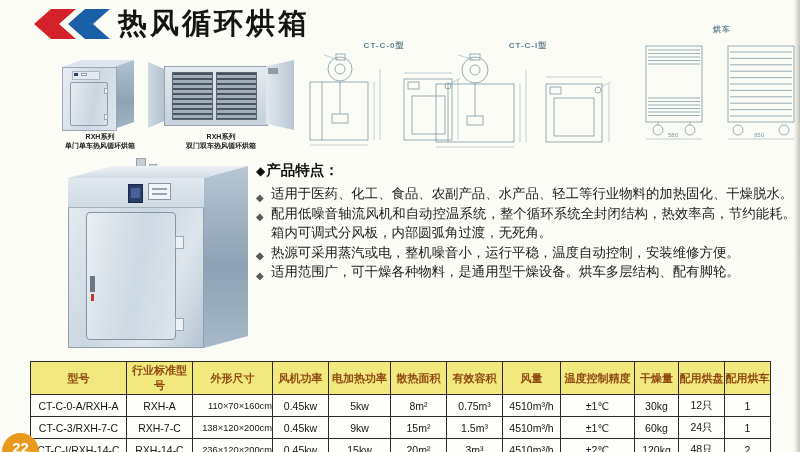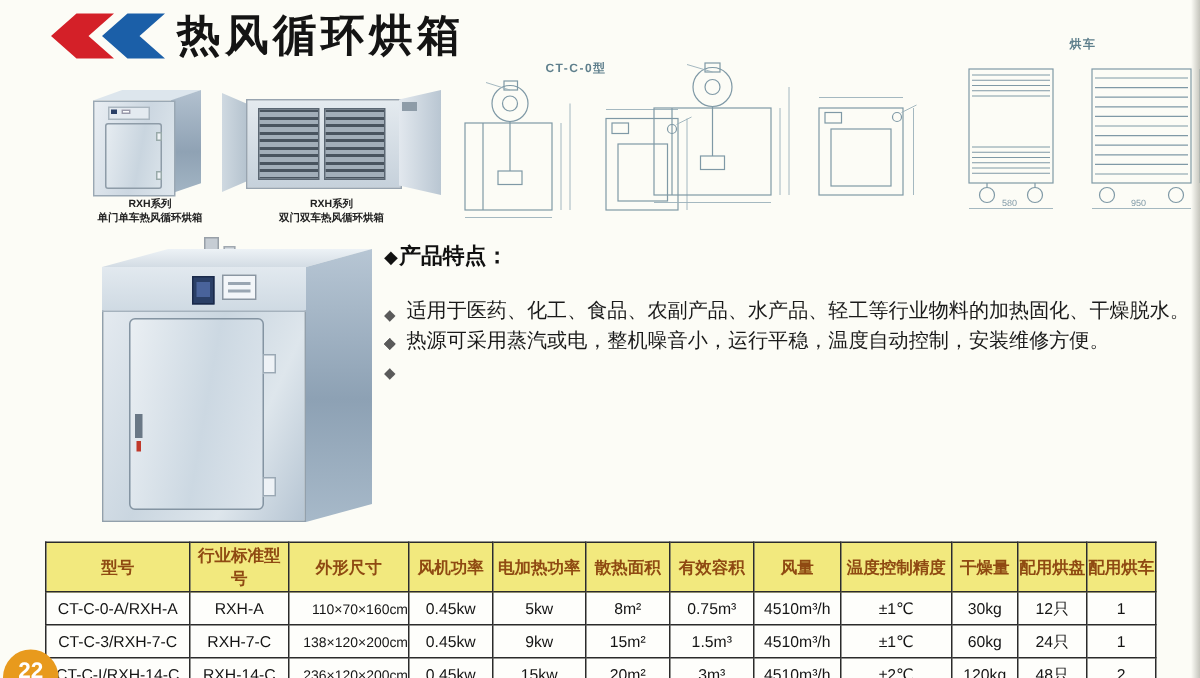--- a/index.html
+++ b/index.html
@@ -84,21 +84,21 @@
   .bp-screen2 i{position:absolute;left:3px;top:4px;width:15px;height:2px;background:#9aa6b2;display:block;}
   .bp-screen2 i+i{top:9px;}
   .bp-door{left:30px;top:54px;width:90px;height:128px;border:1px solid #8494a2;border-radius:4px;box-sizing:border-box;
     background:linear-gradient(100deg,#eaeff3,#ccd8e2 55%,#dde5ec);}
   .bp-hinge{width:9px;height:13px;background:#eef2f6;border:1px solid #9aa8b4;box-sizing:border-box;}
   .bp-latch{left:34px;top:118px;width:5px;height:16px;background:#6a7886;}
   .bp-latch-red{left:35px;top:136px;width:3px;height:7px;background:#c0392b;}
 
   
   .features{left:256px;top:161px;width:540px;}
-  .f-head{font-size:14.5px;font-weight:bold;margin-bottom:17px;}
+  .f-head{font-size:14.5px;font-weight:bold;margin-bottom:4px;}
   .f-head .mk{font-size:12px;margin-right:1px;}
   .f-list{list-style:none;margin:0;padding:0;}
   .f-list li{position:relative;padding-left:15px;font-size:13.4px;line-height:19.5px;
     text-align:justify;color:#1a1a1a;}
   .f-list .mk{position:absolute;left:0;top:3.5px;font-size:10px;color:#5a5a5a;}
 
   
   .spec{left:30px;top:361px;width:740px;border-collapse:collapse;table-layout:fixed;}
   .spec th{background:#f2e97e;color:#8f4a12;font-size:11px;font-weight:bold;
     border:1px solid #2b2b2b;height:21px;padding:1px 0;}
@@ -146,20 +146,21 @@
       <line x1="80" y1="17" x2="80" y2="88"></line>
       <line x1="10" y1="93" x2="68" y2="93"></line>
       <line x1="104" y1="21" x2="152" y2="21"></line>
       <line x1="151" y1="31" x2="161" y2="26"></line>
       <line x1="158" y1="27" x2="158" y2="88"></line>
     </g>
   </svg>
 </div>
 
 <div class="abs drawing d2">
+  <div class="d-label">CT-C-I型</div>
   <svg width="200" height="100" viewBox="0 0 200 100">
     <g class="td-stroke">
       <rect x="8" y="32" width="78" height="58"></rect>
       <line x1="20" y1="32" x2="20" y2="90"></line>
       <circle cx="47" cy="18" r="13"></circle>
       <circle cx="47" cy="18" r="5"></circle>
       <rect x="42" y="2" width="10" height="6"></rect>
       <line x1="47" y1="31" x2="47" y2="64"></line>
       <rect x="39" y="64" width="16" height="9"></rect>
       <rect x="118" y="32" width="56" height="58"></rect>
@@ -277,24 +278,24 @@
   <div class="abs bp-latch"></div>
   <div class="abs bp-latch-red"></div>
 </div>
 
 <section class="abs features">
   <div class="f-head">
     <span class="mk">◆</span><span>产品特点：</span>
   </div>
   <ul class="f-list">
     <li><span class="mk">◆</span><span>适用于医药、化工、食品、农副产品、水产品、轻工等行业物料的加热固化、干燥脱水。</span></li>
-    <li><span class="mk">◆</span></li>
+    <li><span class="mk">◆</span><span>配用低噪音轴流风机和自动控温系统，整个循环系统全封闭结构，热效率高，节约能耗。箱内可调式分风板，内部圆弧角过渡，无死角。</span></li>
     <li><span class="mk">◆</span></li>
     <li><span class="mk">◆</span><span>热源可采用蒸汽或电，整机噪音小，运行平稳，温度自动控制，安装维修方便。</span></li>
-    <li><span class="mk">◆</span></li>
+    <li><span class="mk">◆</span><span>适用范围广，可干燥各种物料，是通用型干燥设备。烘车多层结构、配有脚轮。</span></li>
   </ul>
 </section>
 
 <table class="abs spec">
   <colgroup>
     <col style="width:96px">
       <col style="width:66px">
       <col style="width:80px">
       <col style="width:56px">
     <col style="width:62px">

